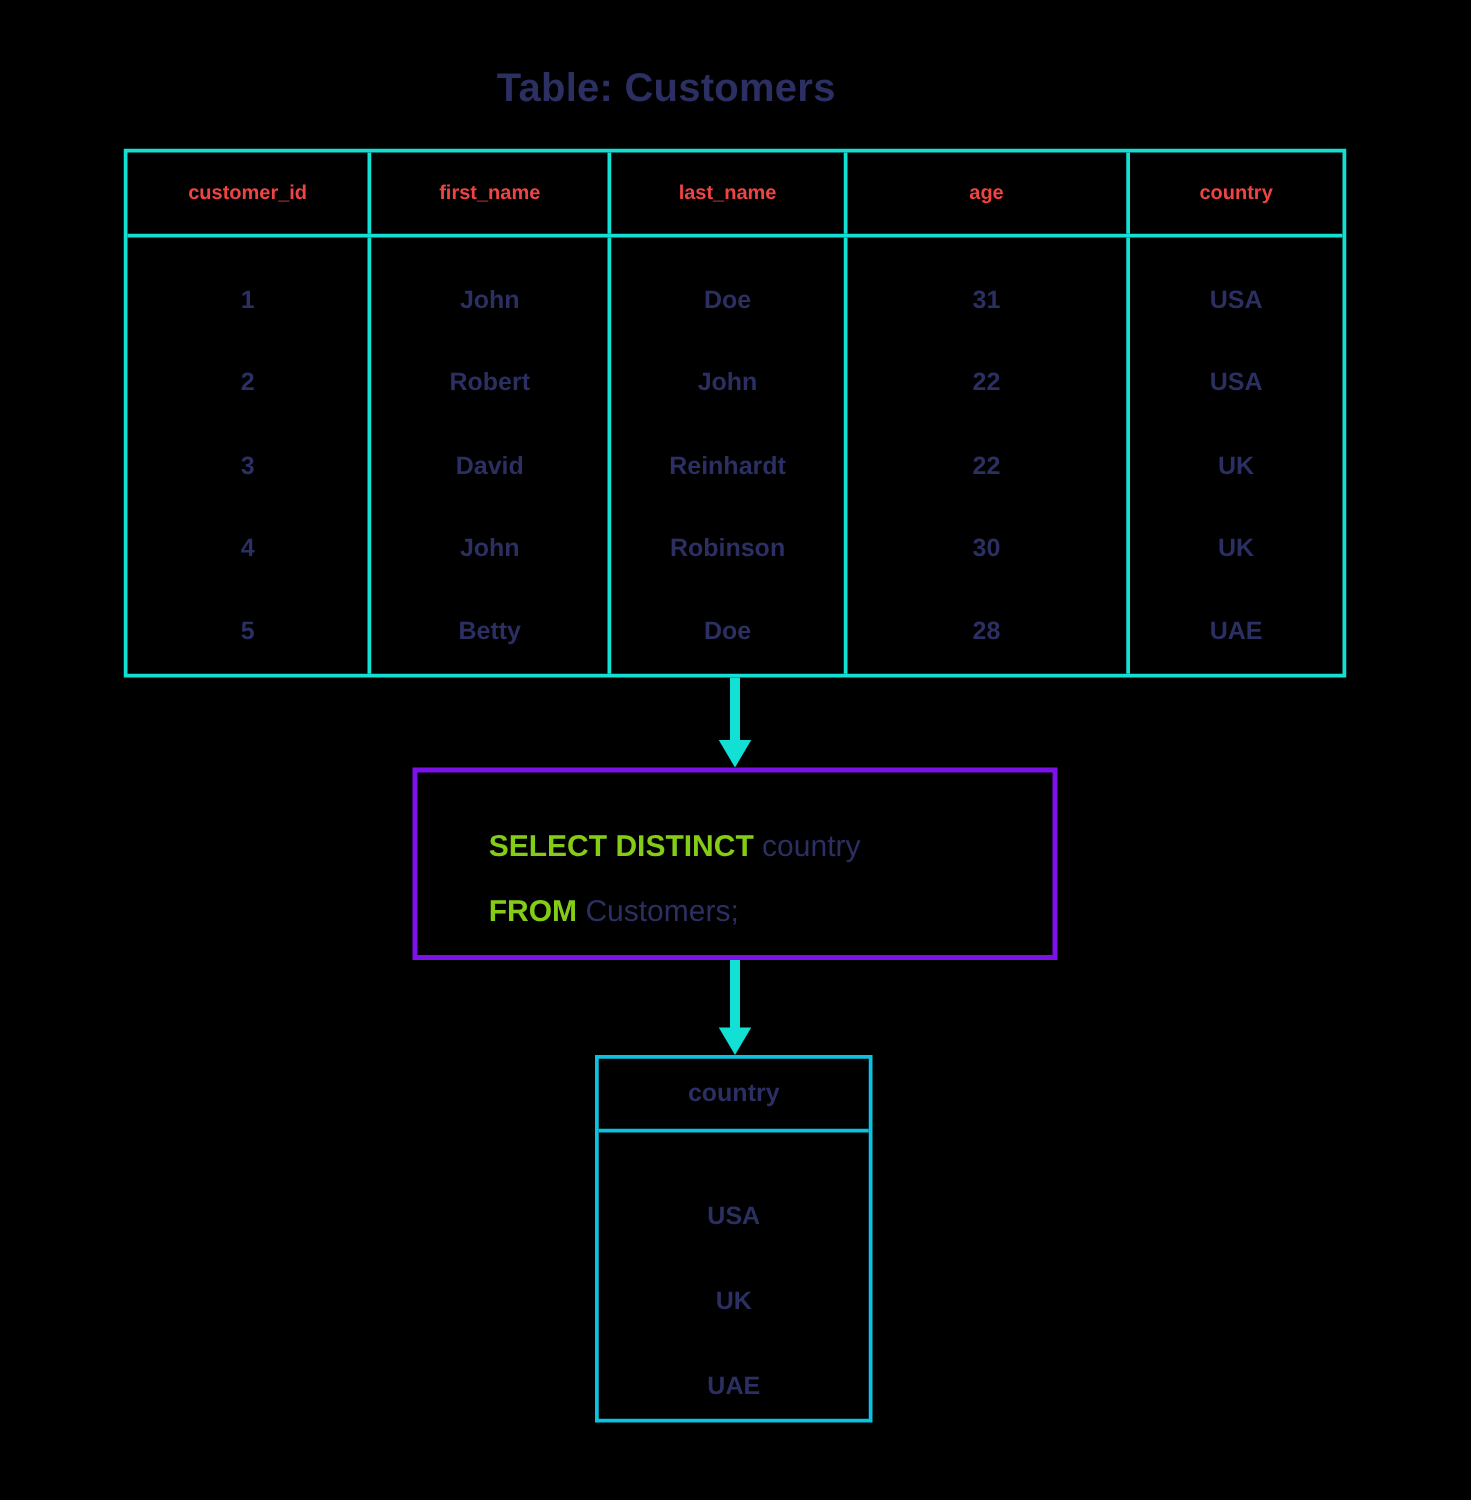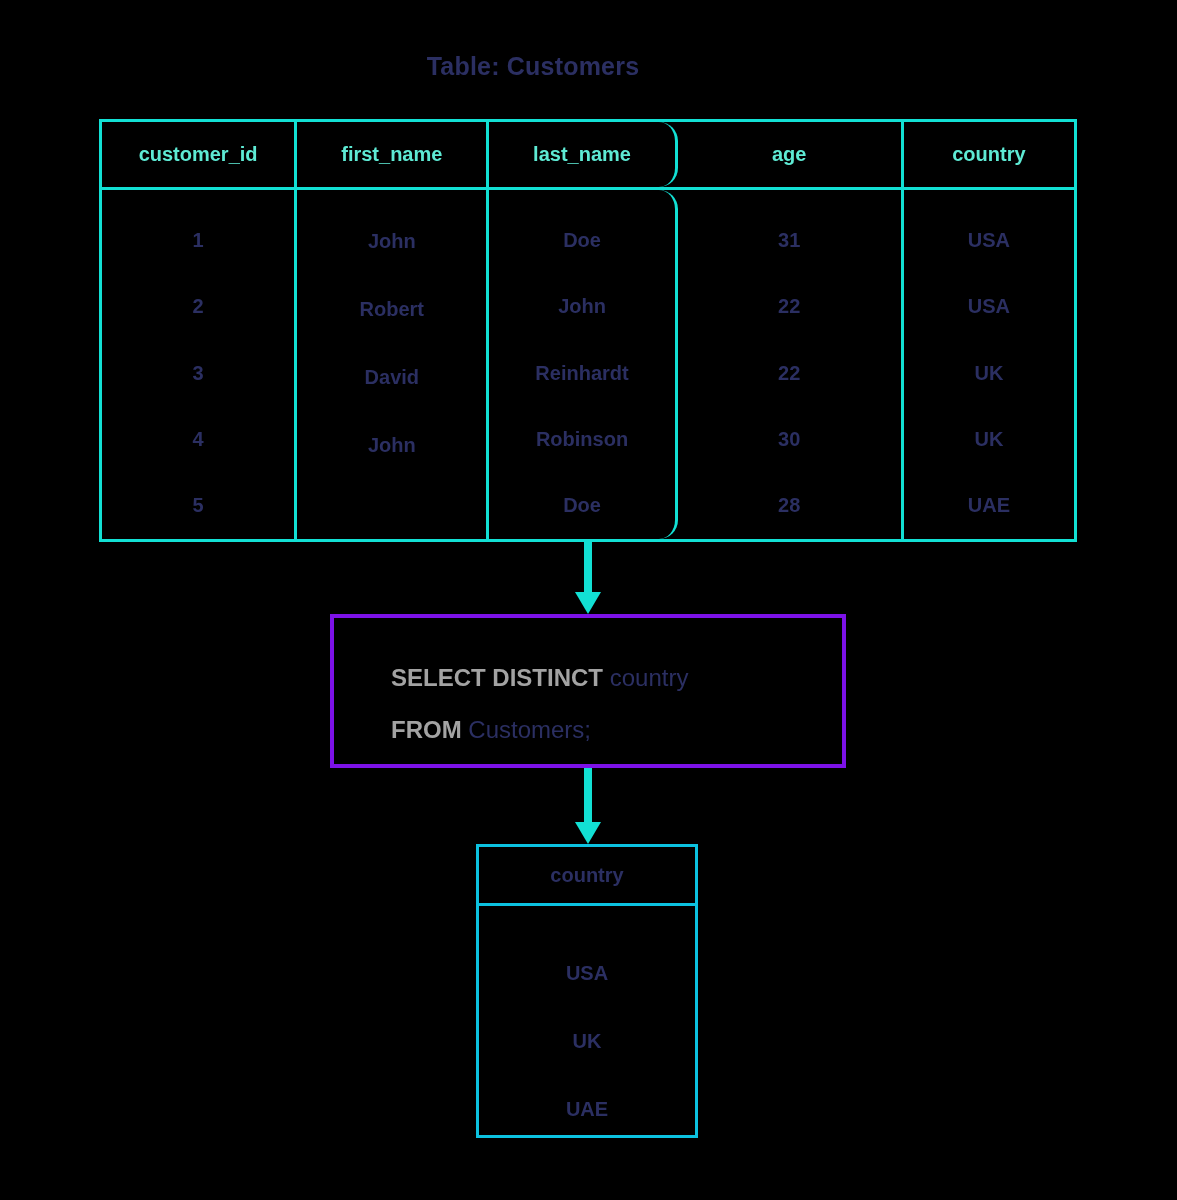--- a/index.html
+++ b/index.html
@@ -19,21 +19,21 @@
     overflow: hidden;
   }
 
   
   #diagram-title {
     position: absolute;
     left: 0;
     top: 52px;
     width: 1066px;
     text-align: center;
-    font-size: 25px;
+    font-size: 32px;
     font-weight: bold;
     color: #2b2f62;
     letter-spacing: 0.2px;
   }
 
   
   #source-table {
     position: absolute;
     left: 99px;
     top: 119px;
@@ -61,32 +61,32 @@
     display: flex;
   }
   .src-col {
     position: relative;
     box-sizing: border-box;
     border-right: 3px solid #12e0d4;
   }
   .src-col:last-child { border-right: none; }
   .src-col.c0 { width: 196px; }
   .src-col.c1 { width: 193px; }
-  .src-col.c2 { width: 189px; border-radius: 19px; }
+  .src-col.c2 { width: 189px; }
   .src-col.c3 { width: 227px; }
   .src-col.c4 { width: 171px; }
 
   .th-cell {
     height: 100%;
     display: flex;
     align-items: center;
     justify-content: center;
-    font-size: 20px;
-    font-weight: bold;
-    color: #5eead4;
+    font-size: 16px;
+    font-weight: bold;
+    color: #ef4444;
   }
   .body-col {
     display: flex;
     flex-direction: column;
     padding-top: 17px;
     box-sizing: border-box;
   }
   .td-cell {
     height: 68px;
     display: flex;
@@ -136,21 +136,21 @@
     border: 4px solid #7d12e8;
     padding: 34px 0 0 57px;
   }
   .query-line {
     font-size: 24px;
     color: #2b2f62;
     line-height: 52px;
     white-space: pre;
   }
   .kw {
-    color: #a3a3a3;
+    color: #84cc16;
     font-weight: bold;
   }
 
   
   #result-table {
     position: absolute;
     left: 476px;
     top: 844px;
     width: 222px;
     height: 294px;
@@ -216,20 +216,21 @@
         <div class="td-cell">2</div>
         <div class="td-cell">3</div>
         <div class="td-cell">4</div>
         <div class="td-cell">5</div>
       </div>
       <div class="src-col c1 body-col">
         <div class="td-cell">John</div>
         <div class="td-cell">Robert</div>
         <div class="td-cell">David</div>
         <div class="td-cell">John</div>
+        <div class="td-cell">Betty</div>
       </div>
       <div class="src-col c2 body-col">
         <div class="td-cell">Doe</div>
         <div class="td-cell">John</div>
         <div class="td-cell">Reinhardt</div>
         <div class="td-cell">Robinson</div>
         <div class="td-cell">Doe</div>
       </div>
       <div class="src-col c3 body-col">
         <div class="td-cell">31</div>

